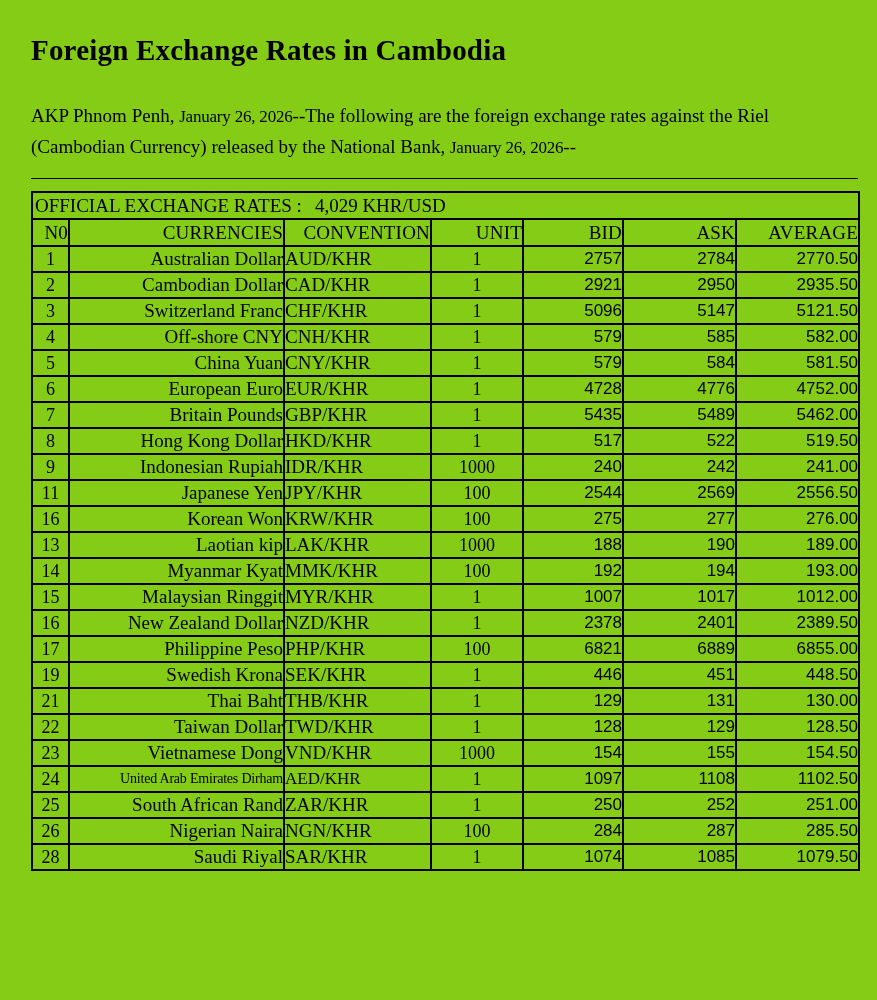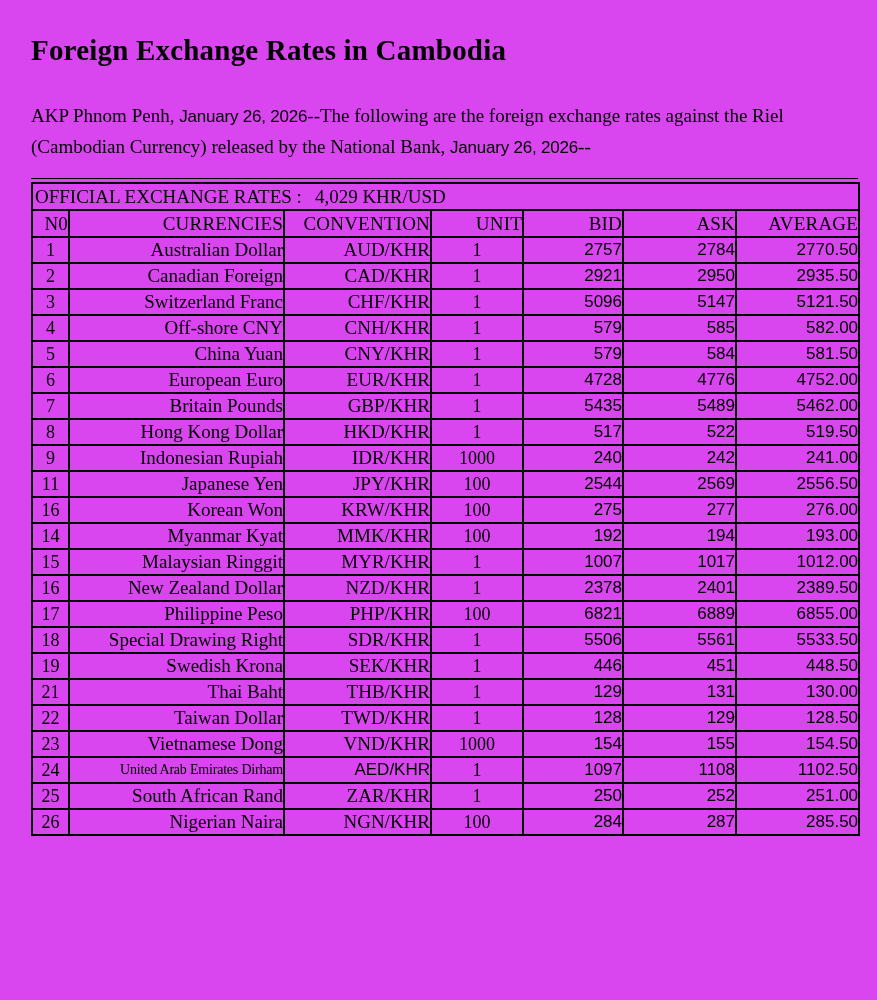--- a/index.html
+++ b/index.html
@@ -6,21 +6,21 @@
     margin: 0;
     padding: 0;
     background: #ffffff;
     color: #000000;
     font-family: "Liberation Serif", "DejaVu Serif", serif;
   }
   .page {
     position: relative;
     width: 877px;
     height: 1000px;
-    background: #d946ef;
+    background: #84cc16;
     overflow: hidden;
   }
   .title {
     position: absolute;
     left: 31px;
     top: 33px;
     margin: 0;
     font-size: 29px;
     line-height: 34px;
     font-weight: bold;
@@ -30,29 +30,29 @@
   .intro {
     position: absolute;
     left: 31px;
     top: 101px;
     margin: 0;
     width: 808px;
     font-size: 19px;
     line-height: 30px;
   }
   .seg-serif { font-family: Liberation Serif, serif; }
-  .seg-sans  { font-family: Liberation Sans, sans-serif; font-size: 17px; letter-spacing: -0.2px; }
+  .seg-sans  { font-family: Liberation Serif, serif; font-size: 17px; letter-spacing: -0.2px; }
 
   .table-wrap {
     position: absolute;
     left: 31px;
     top: 178px;
     width: 827px;
     border-top: 1px solid #000;
-    padding-top: 3px;
+    padding-top: 12px;
   }
   table.rates {
     border-collapse: collapse;
     table-layout: fixed;
     width: 827px;
   }
   table.rates td, table.rates th {
     border: 2px solid #000;
     overflow: hidden;
     white-space: nowrap;
@@ -76,35 +76,35 @@
   td.cell-no {
     text-align: center;
     font-size: 18px;
   }
   td.cell-currency {
     text-align: right;
     font-size: 19px;
     padding-left: 3px;
   }
   td.cell-convention {
-    text-align: right;
+    text-align: left;
     font-size: 19px;
   }
   td.cell-unit {
     text-align: center;
     font-size: 18px;
   }
   td.cell-num {
     text-align: right;
     font-family: "Liberation Sans", "DejaVu Sans", sans-serif;
     font-size: 17px;
     padding-right: 3px;
   }
   td.small-name { font-size: 14px; letter-spacing: -0.2px; margin-top: 12px; }
-  td.sans-conv  { font-family: Liberation Sans, sans-serif; font-size: 17px; }
+  td.sans-conv  { font-family: Liberation Serif, serif; font-size: 17px; }
 </style>
 </head>
 <body>
 
 <div class="page">
 
   <h1 class="title">Foreign Exchange Rates in Cambodia</h1>
 
   <p class="intro"><span class="seg-serif">AKP Phnom Penh, </span><span class="seg-sans">January 26, 2026</span><span class="seg-serif">--The following are the foreign exchange rates against the Riel (Cambodian Currency) released by the National Bank, </span><span class="seg-sans">January 26, 2026</span><span class="seg-serif">--</span></p>
 
@@ -138,21 +138,21 @@
             <td class="cell-no">1</td>
             <td class="cell-currency">Australian Dollar</td>
             <td class="cell-convention">AUD/KHR</td>
             <td class="cell-unit">1</td>
             <td class="cell-num">2757</td>
             <td class="cell-num">2784</td>
             <td class="cell-num">2770.50</td>
           </tr>
           <tr class="data-row">
             <td class="cell-no">2</td>
-            <td class="cell-currency">Canadian Foreign</td>
+            <td class="cell-currency">Cambodian Dollar</td>
             <td class="cell-convention">CAD/KHR</td>
             <td class="cell-unit">1</td>
             <td class="cell-num">2921</td>
             <td class="cell-num">2950</td>
             <td class="cell-num">2935.50</td>
           </tr>
           <tr class="data-row">
             <td class="cell-no">3</td>
             <td class="cell-currency">Switzerland Franc</td>
             <td class="cell-convention">CHF/KHR</td>
@@ -227,20 +227,29 @@
           <tr class="data-row">
             <td class="cell-no">16</td>
             <td class="cell-currency">Korean Won</td>
             <td class="cell-convention">KRW/KHR</td>
             <td class="cell-unit">100</td>
             <td class="cell-num">275</td>
             <td class="cell-num">277</td>
             <td class="cell-num">276.00</td>
           </tr>
           <tr class="data-row">
+            <td class="cell-no">13</td>
+            <td class="cell-currency">Laotian kip</td>
+            <td class="cell-convention">LAK/KHR</td>
+            <td class="cell-unit">1000</td>
+            <td class="cell-num">188</td>
+            <td class="cell-num">190</td>
+            <td class="cell-num">189.00</td>
+          </tr>
+          <tr class="data-row">
             <td class="cell-no">14</td>
             <td class="cell-currency">Myanmar Kyat</td>
             <td class="cell-convention">MMK/KHR</td>
             <td class="cell-unit">100</td>
             <td class="cell-num">192</td>
             <td class="cell-num">194</td>
             <td class="cell-num">193.00</td>
           </tr>
           <tr class="data-row">
             <td class="cell-no">15</td>
@@ -261,29 +270,20 @@
             <td class="cell-num">2389.50</td>
           </tr>
           <tr class="data-row">
             <td class="cell-no">17</td>
             <td class="cell-currency">Philippine Peso</td>
             <td class="cell-convention">PHP/KHR</td>
             <td class="cell-unit">100</td>
             <td class="cell-num">6821</td>
             <td class="cell-num">6889</td>
             <td class="cell-num">6855.00</td>
-          </tr>
-          <tr class="data-row">
-            <td class="cell-no">18</td>
-            <td class="cell-currency">Special Drawing Right</td>
-            <td class="cell-convention">SDR/KHR</td>
-            <td class="cell-unit">1</td>
-            <td class="cell-num">5506</td>
-            <td class="cell-num">5561</td>
-            <td class="cell-num">5533.50</td>
           </tr>
           <tr class="data-row">
             <td class="cell-no">19</td>
             <td class="cell-currency">Swedish Krona</td>
             <td class="cell-convention">SEK/KHR</td>
             <td class="cell-unit">1</td>
             <td class="cell-num">446</td>
             <td class="cell-num">451</td>
             <td class="cell-num">448.50</td>
           </tr>
@@ -334,17 +334,26 @@
           </tr>
           <tr class="data-row">
             <td class="cell-no">26</td>
             <td class="cell-currency">Nigerian Naira</td>
             <td class="cell-convention">NGN/KHR</td>
             <td class="cell-unit">100</td>
             <td class="cell-num">284</td>
             <td class="cell-num">287</td>
             <td class="cell-num">285.50</td>
           </tr>
+          <tr class="data-row">
+            <td class="cell-no">28</td>
+            <td class="cell-currency">Saudi Riyal</td>
+            <td class="cell-convention">SAR/KHR</td>
+            <td class="cell-unit">1</td>
+            <td class="cell-num">1074</td>
+            <td class="cell-num">1085</td>
+            <td class="cell-num">1079.50</td>
+          </tr>
         </tbody>
     </table>
   </div>
 
 </div>
 
 </body></html>

